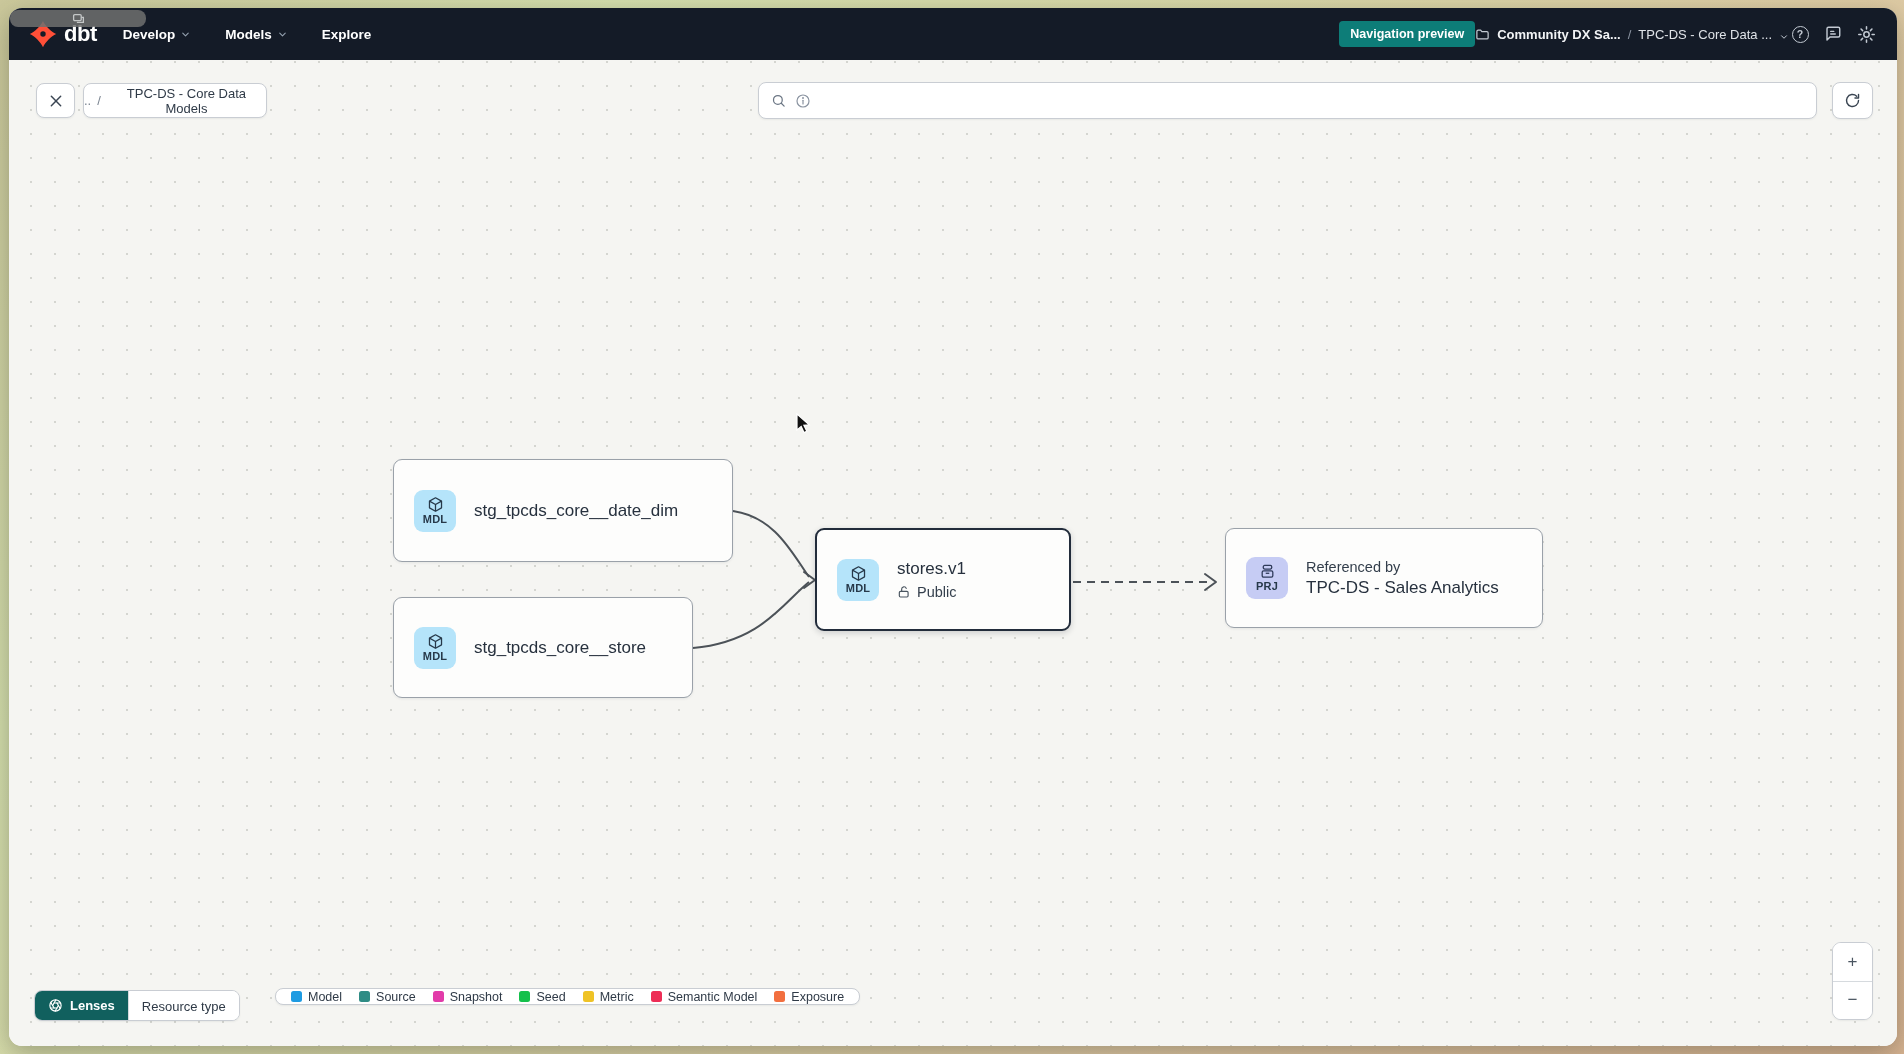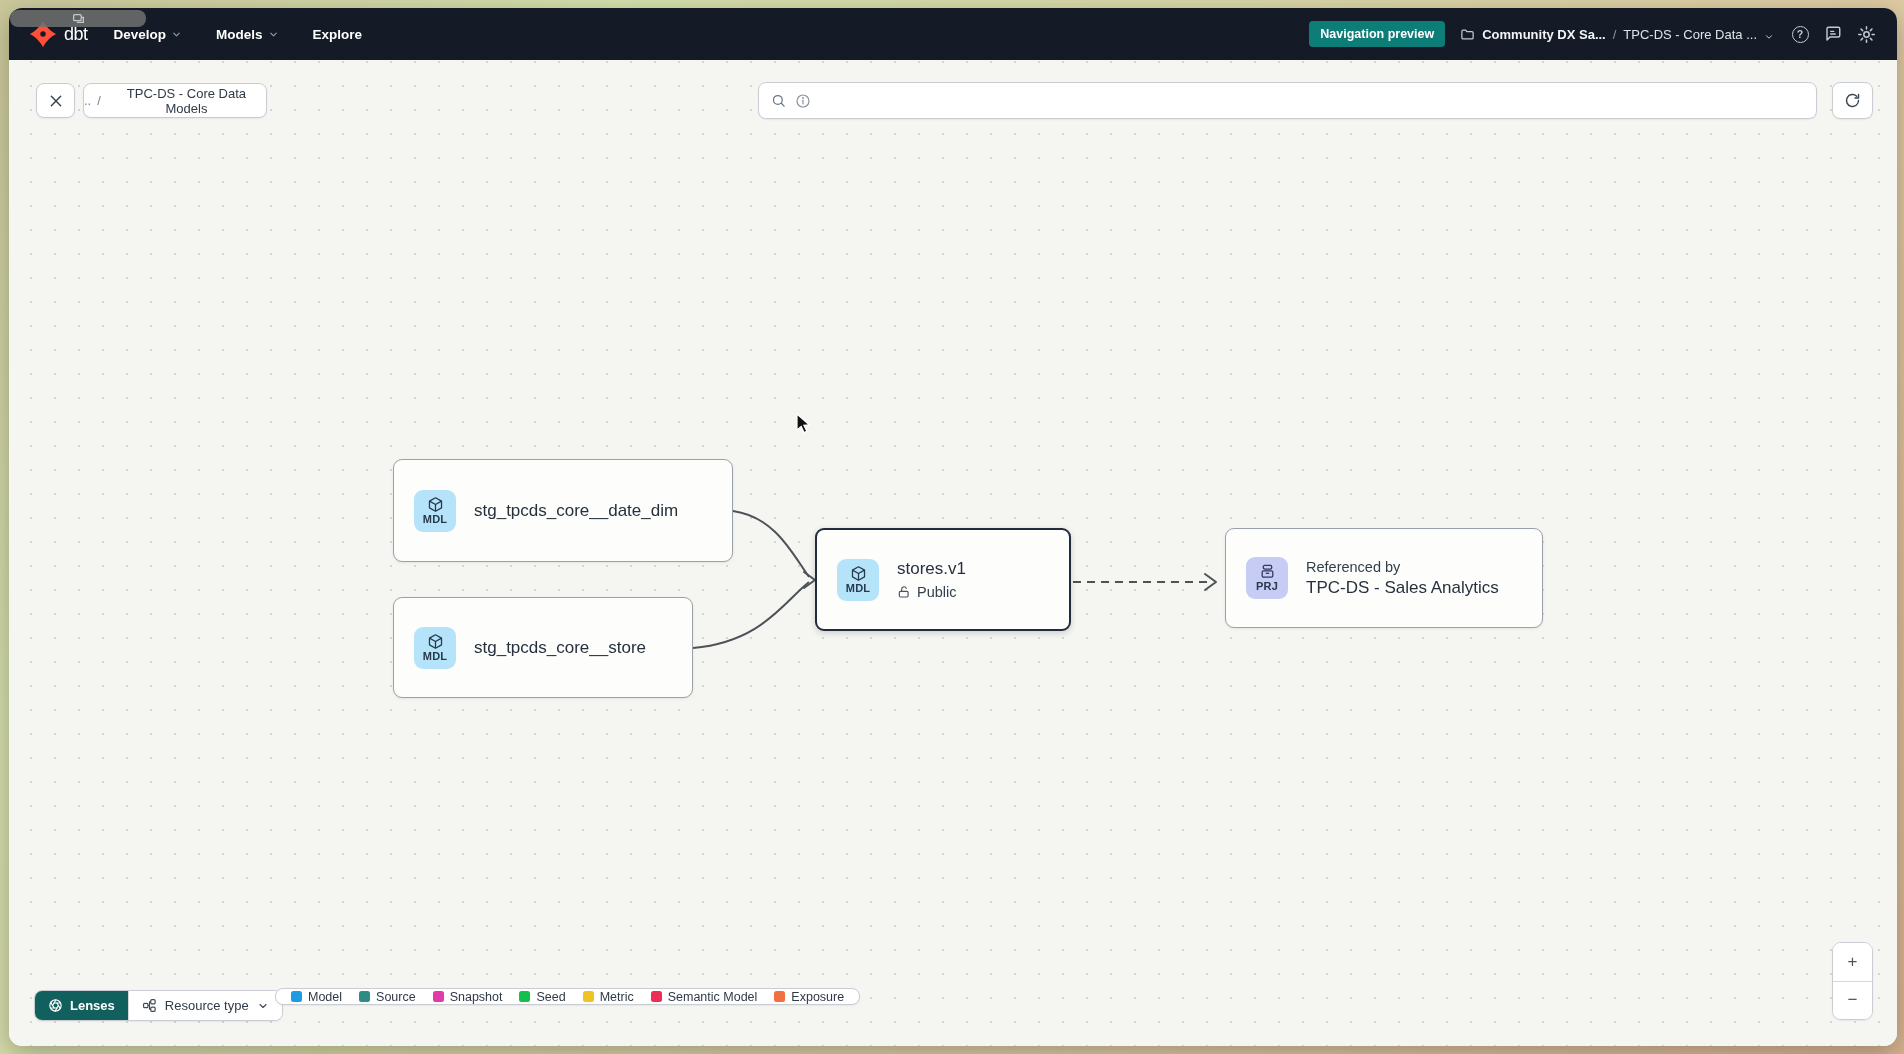--- a/index.html
+++ b/index.html
@@ -10,27 +10,27 @@
     background:linear-gradient(130deg,#ccc99c 0%,#d5e0ae 22%,#d9d8a8 45%,#e0c9a4 72%,#d8b492 100%); }
 
   .window { position:absolute; left:9px; top:8px; width:1888px; height:1038px;
     border-radius:13px; overflow:hidden; background:#f5f5f2;
     box-shadow:0 8px 28px rgba(40,40,30,.35); }
 
   
   .navbar { position:relative; height:52px; background:#141b27; display:flex;
     align-items:center; padding:0 20px; color:#fff; }
   .logo { display:flex; align-items:center; gap:7px; }
-  .logo-text { font-size:18px; font-weight:400; color:#fff; letter-spacing:-0.5px; }
+  .logo-text { font-size:22px; font-weight:700; color:#fff; letter-spacing:-0.5px; }
   .nav-menus { display:flex; align-items:center; gap:34px; margin-left:26px;justify-content:center; }
   .nav-item { display:flex; align-items:center; gap:5px; font-size:13.5px;
     font-weight:700; color:#fff; cursor:pointer; background:none; border:none;
     font-family:inherit; }
   .nav-item svg { color:#93a0ae; }
-  .nav-right { margin-left:auto; display:flex; align-items:center; gap:15px; }
+  .nav-right { margin-left:auto; display:flex; align-items:center; }
   .preview-badge { color:#fff; font-size:12.5px; font-weight:700;
     padding:6px 11px; border-radius:4px; border:none; font-family:inherit; }
   .acct-crumb { display:flex; align-items:flex-end; gap:7px; font-size:13px; cursor:pointer; }
   .acct-crumb .proj { font-weight:700; color:#f2f4f6; }
   .acct-crumb .sep { color:#8a93a0; }
   .acct-crumb .page { color:#dfe3e8; font-weight:400; }
   .acct-crumb svg { color:#c3cad3; }
   .nav-icons { display:flex; align-items:center; gap:11px; }
   .nav-icon-btn { background:none; border:none; color:#c3cad3; display:flex;
     align-items:center; justify-content:center; width:22px; height:22px; cursor:pointer; }
@@ -82,21 +82,21 @@
 
   
   .ctl-group { position:absolute; left:25px; top:930px; height:31px; display:flex;
     border:1px solid #c9cdd3; border-radius:8px; overflow:hidden; background:#fff;
     box-shadow:0 1px 2px rgba(20,27,39,.06); }
   .lenses-btn { display:flex; align-items:center; gap:7px; padding:0 13px;
     color:#fff; font-size:13px; font-weight:700; border:none; cursor:pointer;
     font-family:inherit; }
   .rtype-btn { display:flex; align-items:center; gap:8px; padding:0 13px;
     background:#fff; color:#2f3a47; font-size:13px; font-weight:400; border:none;
-    border-left:1px solid #d6dade; cursor:pointer; font-family:inherit; }
+    border-left:1px solid #d6dade; cursor:pointer; font-family:inherit;flex-direction:column; }
   .rtype-btn svg { color:#3f4a57; }
 
   .legend { position:absolute; left:266px; top:928px; height:17px; background:#fff;
     border:1px solid #c9cdd3; border-radius:8px; display:flex; align-items:center;
     gap:17px; padding:0 15px; box-shadow:0 1px 2px rgba(20,27,39,.06); }
   .legend-item { display:flex; align-items:center; gap:6px; font-size:12.5px;
     color:#2f3a47; font-weight:400; white-space:nowrap; }
   .legend-item .sq { width:11px; height:11px; border-radius:2.5px; display:inline-block; }
 
   .zoom-ctl { position:absolute; left:1823px; top:882px; width:41px; height:78px;

